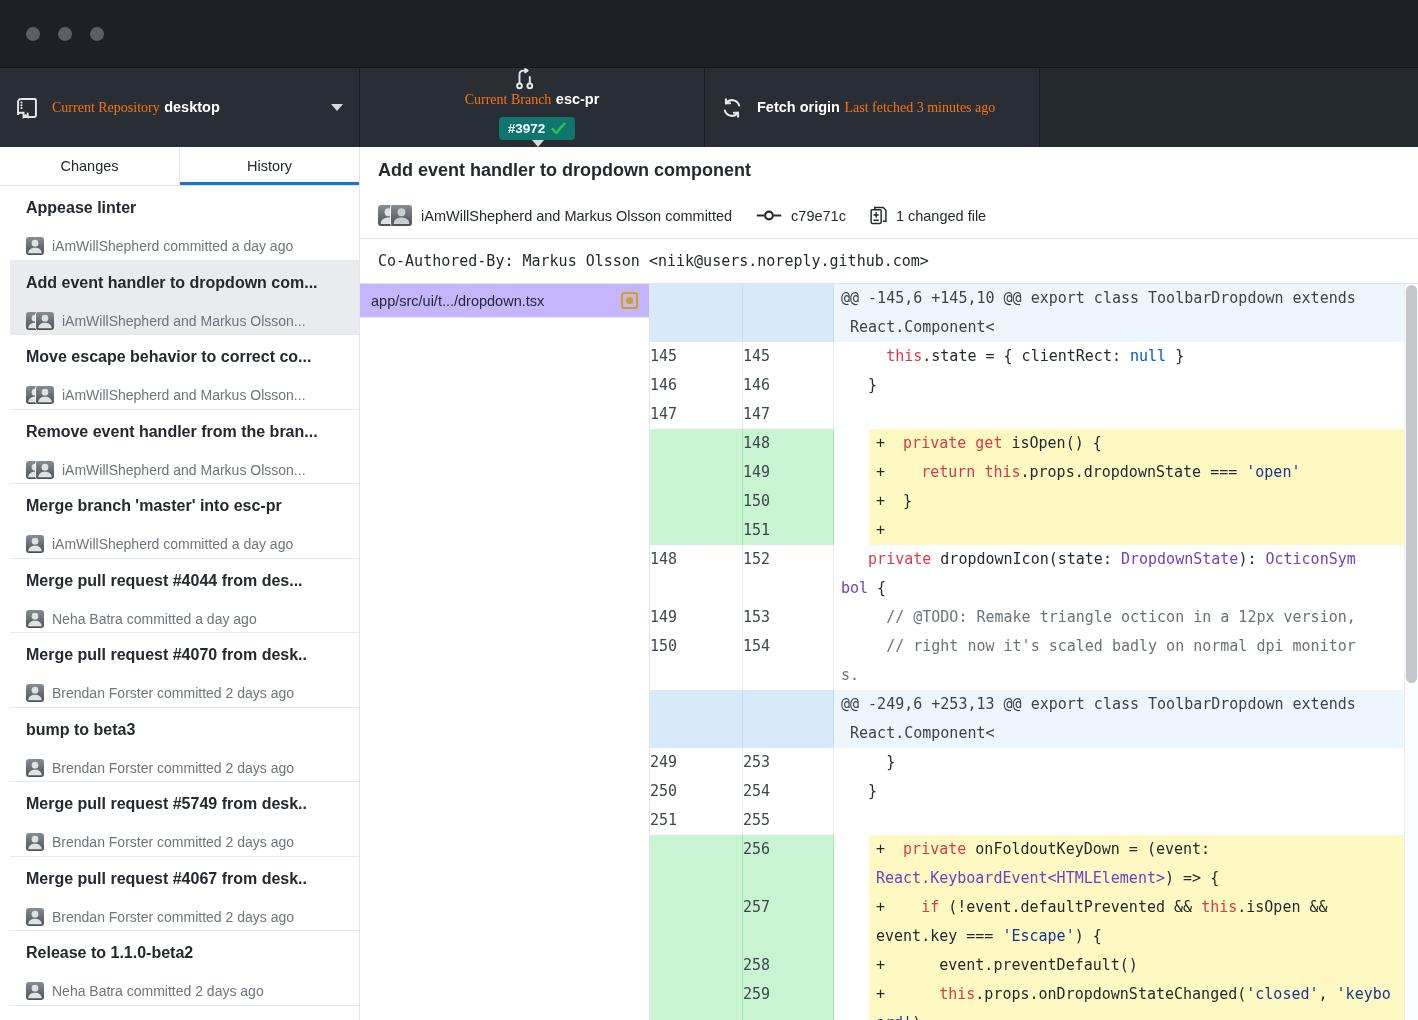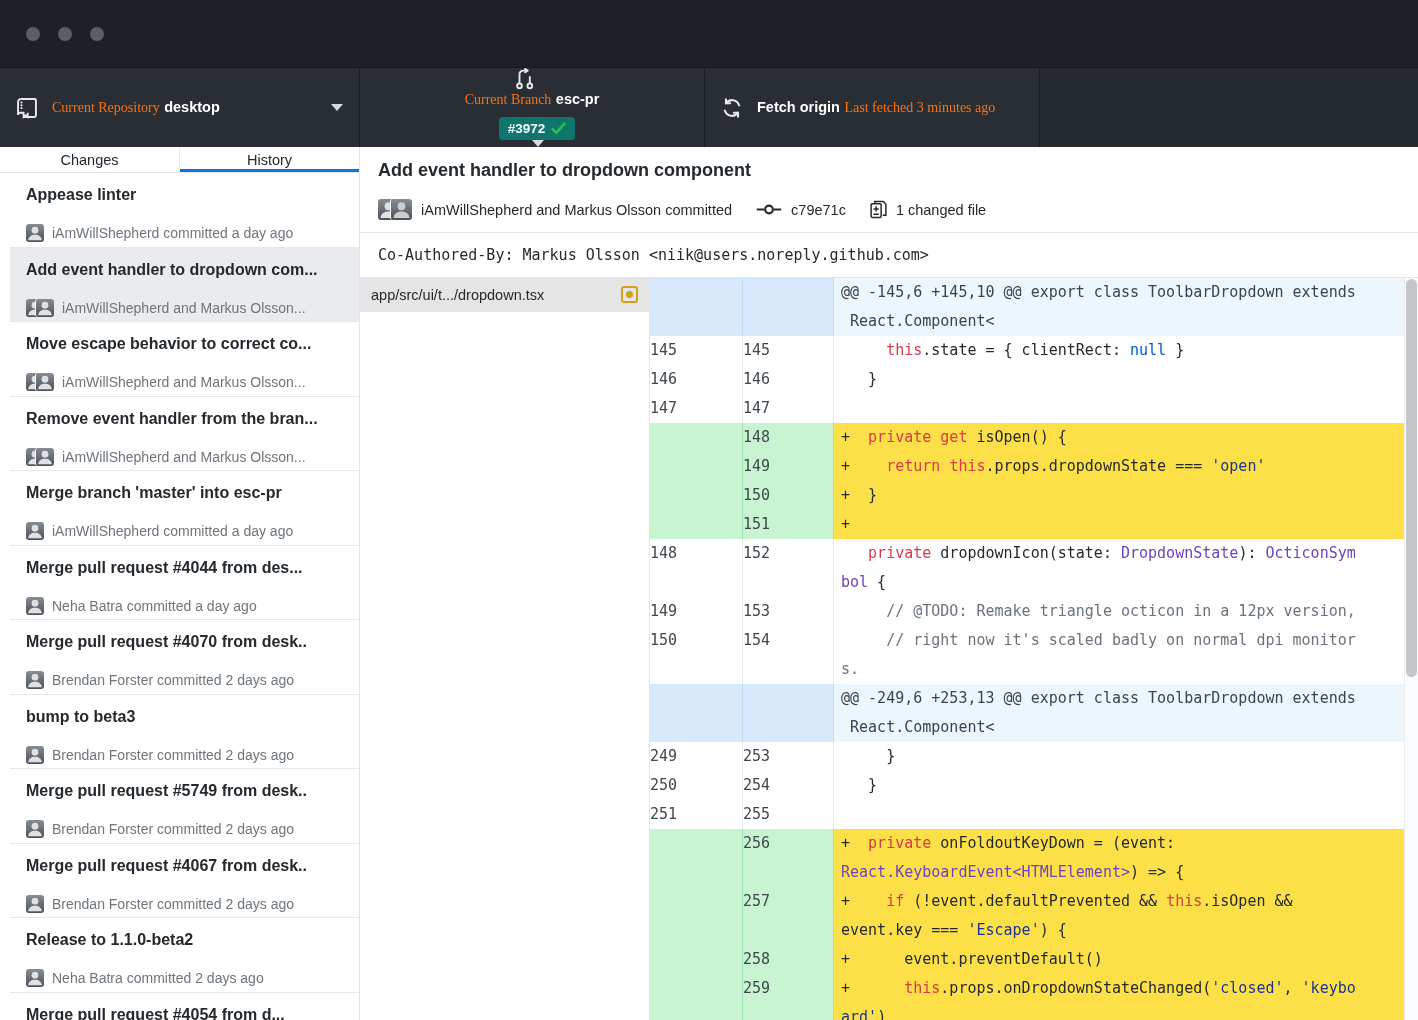--- a/index.html
+++ b/index.html
@@ -24,21 +24,21 @@
   .tb-label { font-size:14px; color:#f97316; line-height:17px;font-family:Liberation Serif, serif; }
   .tb-value { font-size:14.5px; color:#ffffff; font-weight:bold; line-height:19px; }
   .caret { width:0; height:0; border-left:6px solid transparent; border-right:6px solid transparent;
            border-top:7px solid #d7dadd; margin-left:12px; flex:0 0 auto; }
   .badge { background:#0f766e; border-radius:4px; padding:4px 9px; display:flex; align-items:center;
            gap:6px; color:#fff; font-weight:bold; font-size:13.5px; margin-left:10px; flex:0 0 auto; }
 
   
   .main-row { flex:1 1 auto; display:flex; min-height:0; background:#fff; }
   .sidebar { width:360px; flex:0 0 auto; border-right:1px solid #e1e4e8; display:flex; flex-direction:column; min-height:0; }
-  .tabs { height:26px; flex:0 0 auto; display:flex; border-bottom:1px solid #e1e4e8; }
+  .tabs { height:39px; flex:0 0 auto; display:flex; border-bottom:1px solid #e1e4e8; }
   .tab { flex:1; display:flex; align-items:center; justify-content:center; font-size:14.5px; color:#24292e;
          position:relative; cursor:default; }
   .tab + .tab { border-left:1px solid #e8eaed; }
   .tab.active::after { content:""; position:absolute; left:0; right:0; bottom:0; height:3px; background:#1173df; }
   .commits { flex:1 1 auto; overflow:hidden;padding-left:10px; }
   .commit { height:74.5px; padding:13px 16px 0; border-bottom:1px solid #e6e8ea; }
   .commit.sel { background:#e9ebee; }
   .ctitle { font-size:16px; font-weight:bold; color:#24292e; white-space:nowrap; overflow:hidden; }
   .cby { margin-top:20px; display:flex; align-items:center; font-size:14px; color:#6e757c; white-space:nowrap; overflow:hidden; }
   .cby .av-wrap { margin-right:8px; }
@@ -48,46 +48,46 @@
   .avatar { width:18px; height:18px; border-radius:3px; overflow:hidden;
             background:linear-gradient(#868d94,#4c5156); display:inline-block; flex:0 0 auto; }
   .avatar svg { display:block; width:100%; height:100%; }
   .av-wrap.pair .avatar + .avatar { margin-left:-8px; box-shadow:-1px 0 0 #fff; }
   .byline .avatar { width:21px; height:21px; }
 
   
   .detail { flex:1 1 auto; display:flex; flex-direction:column; min-width:0; min-height:0; }
   .commit-head { padding:13px 18px 12px; flex:0 0 auto; }
   .commit-head h1 { font-size:18px; color:#24292e; }
-  .byline { margin-top:18px; display:flex; align-items:center; font-size:14.5px; color:#24292e; gap:9px; }
+  .byline { margin-top:24px; display:flex; align-items:center; font-size:14.5px; color:#24292e; gap:9px; }
   .byline .sp { width:6px; }
   .desc { border-top:1px solid #e1e4e8; border-bottom:1px solid #e1e4e8; padding:13px 18px;
           font-family:"DejaVu Sans Mono", monospace; font-size:15px; color:#24292e; flex:0 0 auto; }
 
   
   .diff-row { flex:1 1 auto; display:flex; min-height:0; position:relative; }
   .files { width:290px; flex:0 0 auto; border-right:1px solid #e1e4e8; background:#fff; }
-  .file-item { height:34px; background:#e5e5e5; border-bottom:1px solid #e1e4e8; display:flex;
+  .file-item { height:34px; background:#c4b5fd; border-bottom:1px solid #e1e4e8; display:flex;
                align-items:center; padding:0 11px; font-size:14.5px; color:#24292e; }
   .fname { flex:1 1 auto; overflow:hidden; white-space:nowrap; }
   .mod-icon { width:17px; height:17px; border:2px solid #d4a019; border-radius:3px; display:flex;
               align-items:center; justify-content:center; flex:0 0 auto; margin-left:8px; }
   .mod-dot { width:7px; height:7px; border-radius:50%; background:#d4a019; }
 
   .diff { flex:1 1 auto; min-width:0; overflow:hidden; font-family:"DejaVu Sans Mono", monospace;
           font-size:15px; line-height:29px; padding-right:14px; }
   .drow { display:flex; align-items:stretch; }
   .num { width:93px; flex:0 0 auto; text-align:left; padding-right:12px; color:#3f474e;
          border-right:1px solid #e8ebed; }
   .num.new { width:91px; }
   .code { flex:1 1 auto; min-width:0; padding-left:7px; white-space:pre-wrap; word-break:break-all; color:#24292e; }
   .drow.hunk .num  { background:#d8e9fb; border-right-color:#c4dcf5; }
   .drow.hunk .code { background:#eef6fd; color:#3c434a; }
   .drow.add .num   { background:#c9f4d2; border-right-color:#9fe3ae; }
-  .drow.add .code  { background:#fde047; }
+  .drow.add .code  { background:#fef9c3;margin-left:35px; }
   .tok-k { color:#d73a49; } .tok-t { color:#6f42c1; } .tok-s { color:#183691; }
   .tok-c { color:#6a737d; } .tok-a { color:#005cc5; } .tok-p { color:inherit; }
 
   .vscrollbar { position:absolute; top:0; right:0; width:14px; height:100%;
                 background:#fbfcfd; border-left:1px solid #ececee; }
   .vscrollbar .thumb { position:absolute; top:1px; left:1px; width:11px; height:398px;
                        border-radius:6px; background:#c3c6ca; }
 
   svg { display:block; }
 </style>

